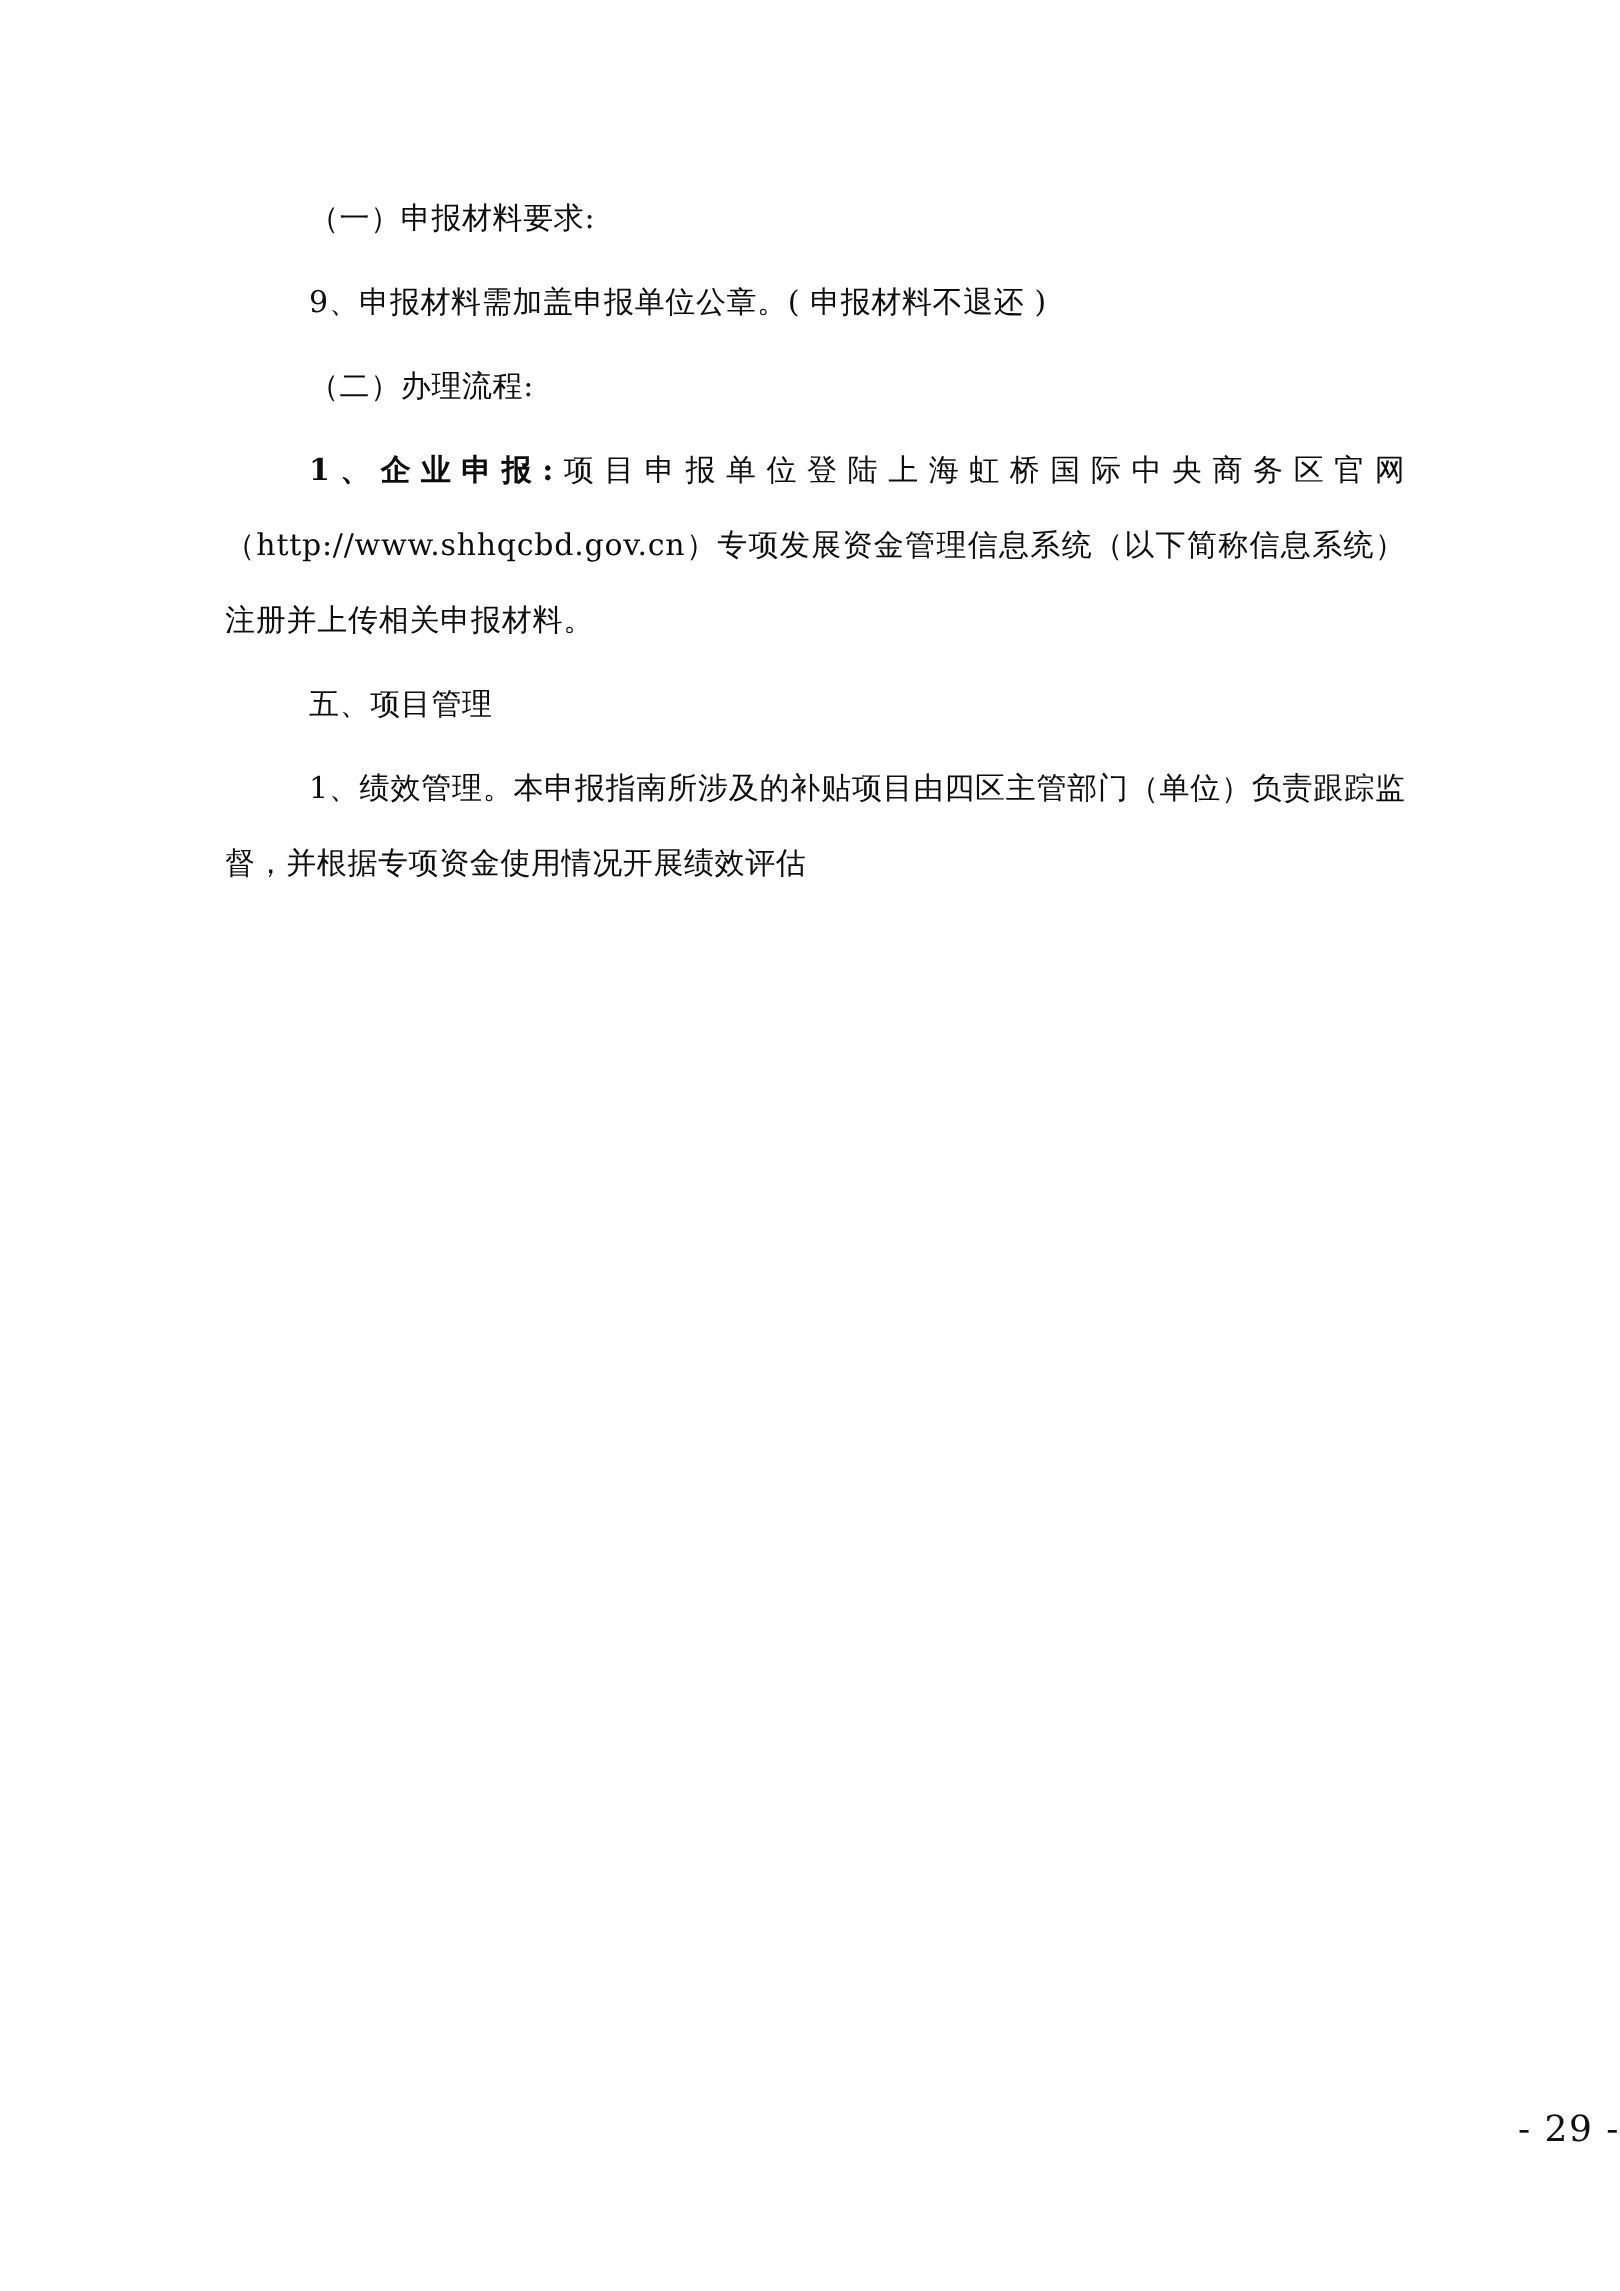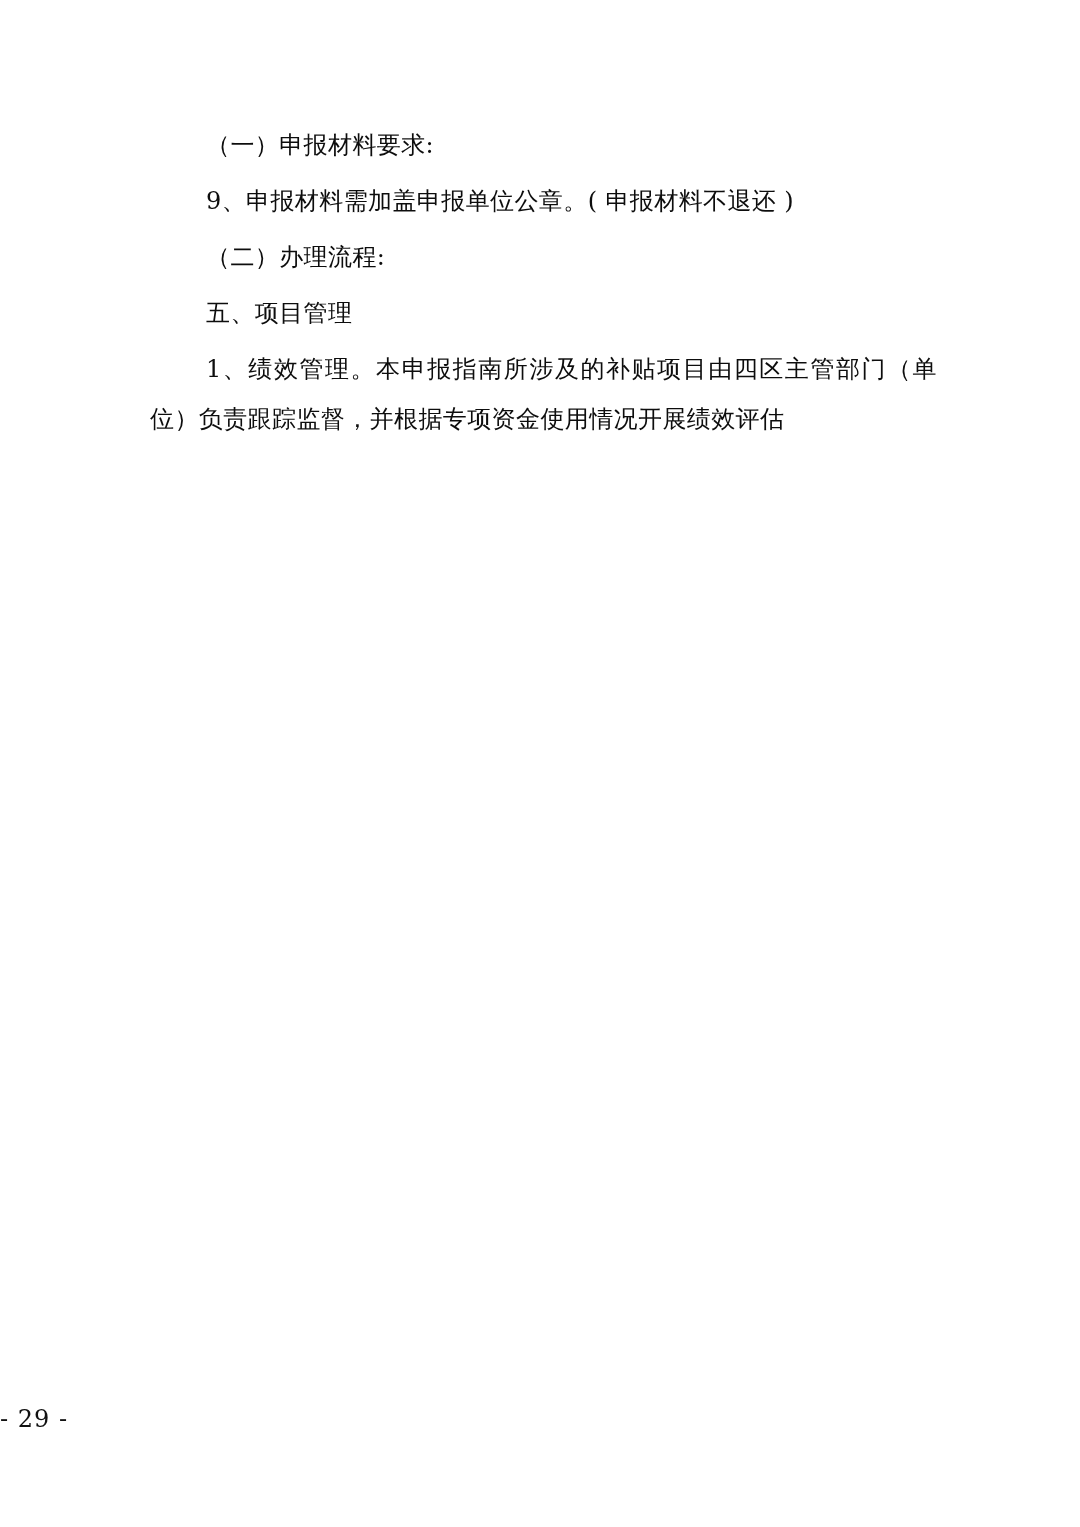--- a/index.html
+++ b/index.html
@@ -18,21 +18,21 @@
     overflow: hidden;
   }
   .content {
     position: absolute;
     left: 150px;
     top: 120px;
     width: 790px;
   }
   p.para {
     margin: 0 3px 6px 0;
-    font-size: 24px;
+    font-size: 20px;
     line-height: 50px;
     text-align: justify;
     text-justify: inter-ideograph;
     letter-spacing: 0.4px;
     font-family: "DejaVu Serif", "Liberation Serif", serif;
   }
   p.para.indent {
     text-indent: 56px;
   }
   .bold {
@@ -40,41 +40,44 @@
   }
   .mono-url {
     font-family: "DejaVu Serif", "Liberation Serif", serif;
     letter-spacing: 0.5px;
   }
   .footer {
     position: absolute;
     left: 0;
     right: 0;
     top: 1405px;
-    text-align: left;
+    text-align: right;
     font-size: 24px;
     font-family: "DejaVu Serif", "Liberation Serif", serif;
     color: #111;
     letter-spacing: 1px;
   }
 </style>
 </head>
 <body>
 
 <div class="page">
   <div class="content">
 
     <p class="para indent">（一）申报材料要求:</p>
 
 
     <p class="para indent">9、申报材料需加盖申报单位公章。( 申报材料不退还 )</p>
 
 
     <p class="para indent">（二）办理流程:</p>
 
+    <p class="para indent">
+      <span class="bold">1、企业申报:</span><span class="mono-url">项目申报单位登陆上海虹桥国际中央商务区官网（http://www.shhqcbd.gov.cn）专项发展资金管理信息系统（以下简称信息系统）注册并上传相关申报材料。</span>
+    </p>
 
 
 
 
     <p class="para indent">五、项目管理</p>
 
     <p class="para indent">1、绩效管理。本申报指南所涉及的补贴项目由四区主管部门（单位）负责跟踪监督，并根据专项资金使用情况开展绩效评估</p>
 
   </div>
 

